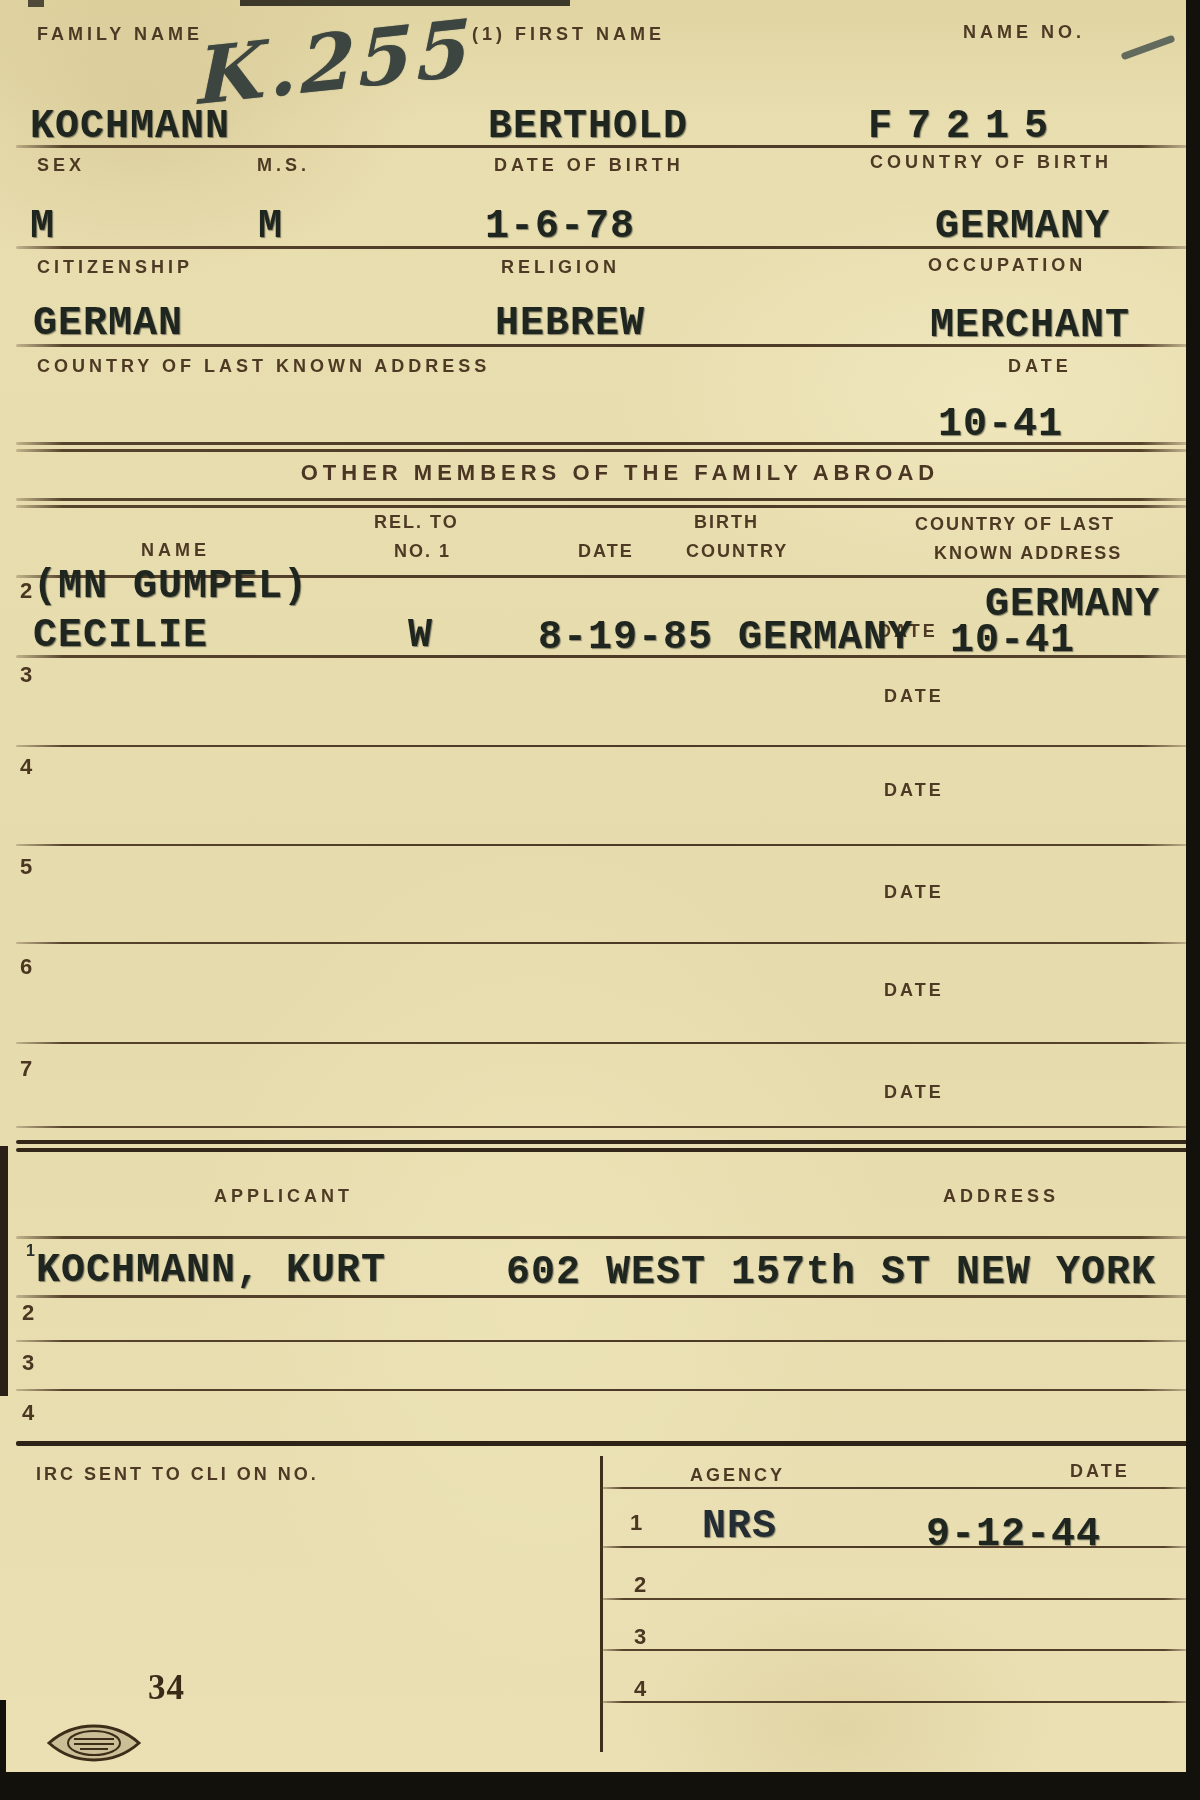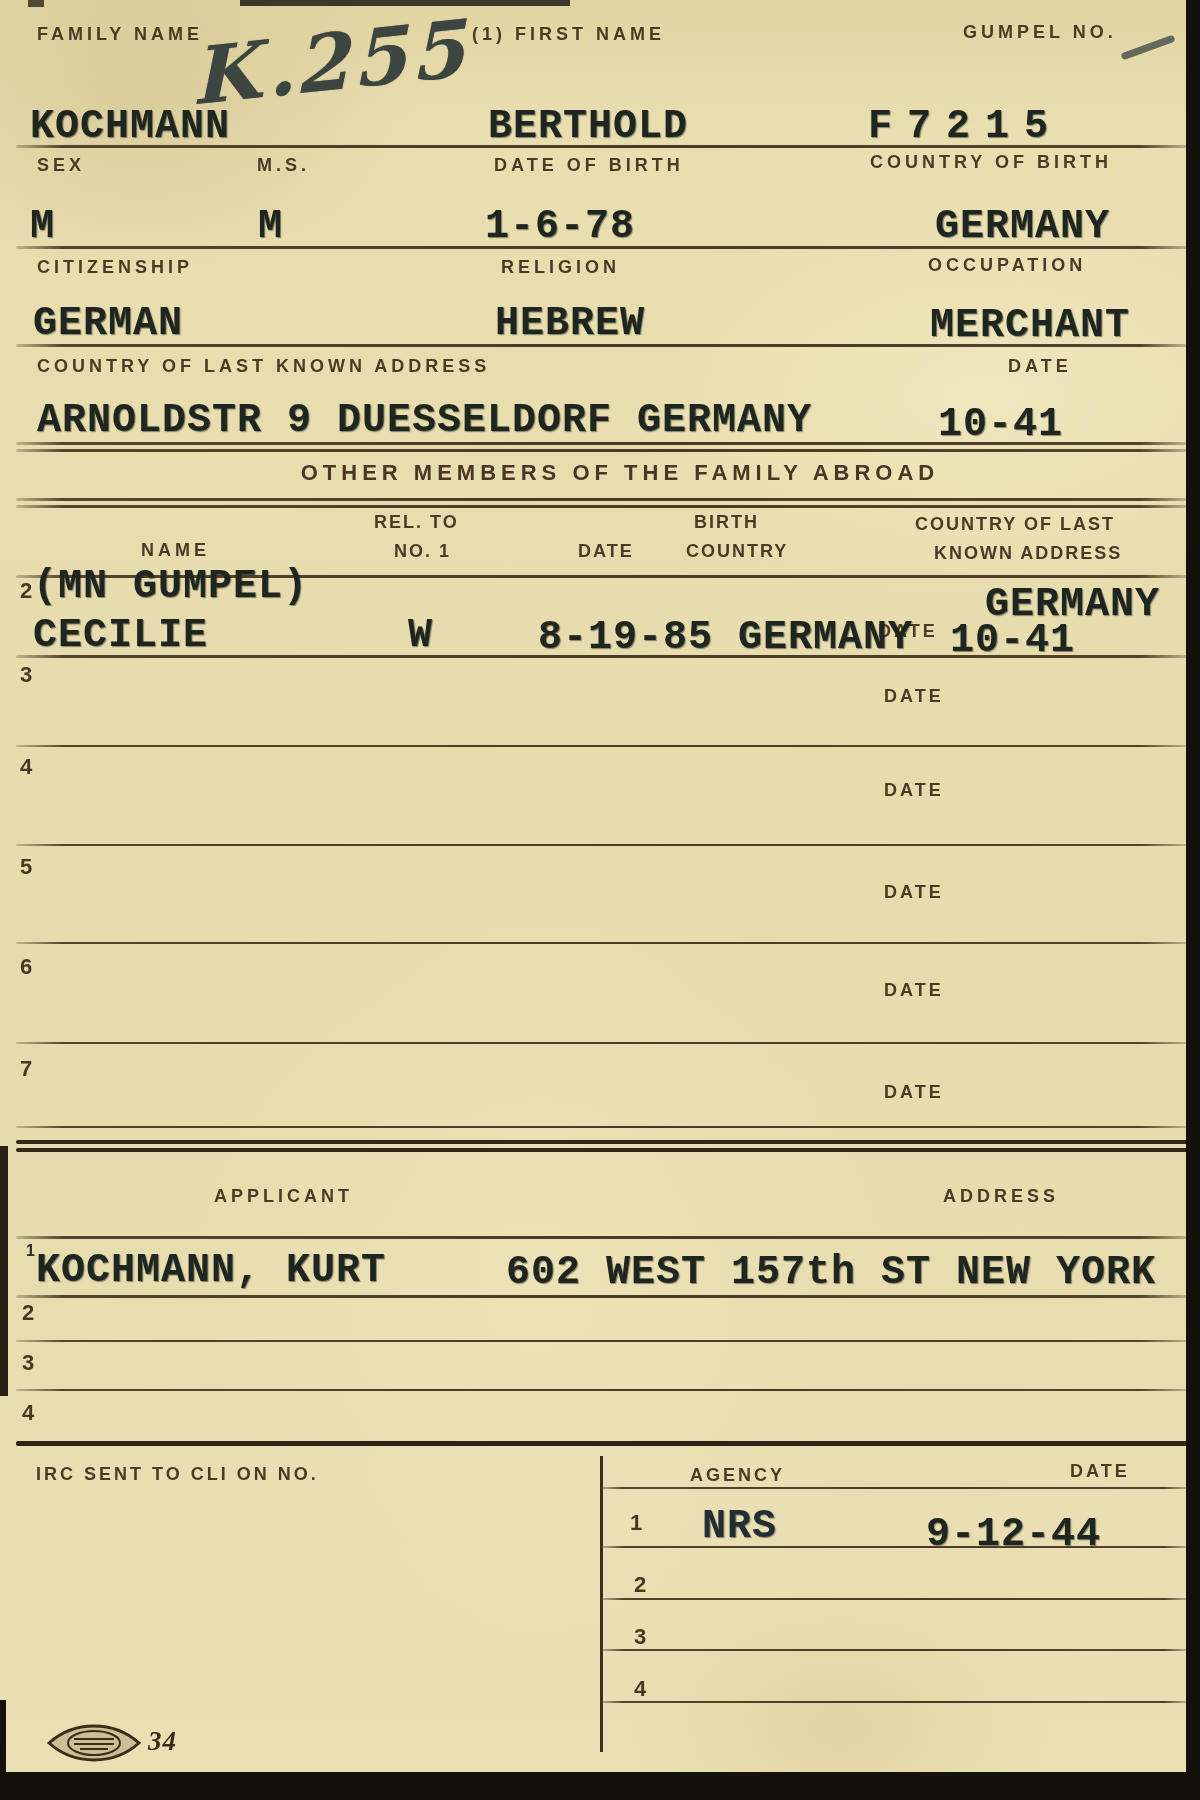--- a/index.html
+++ b/index.html
@@ -37,21 +37,21 @@
   .vline{position:absolute;width:3px;background:#3e2e1c;}
   .edge{position:absolute;background:#13110c;}
 </style>
 </head>
 <body>
 
 <div id="card">
 
   <span class="lbl" style="left:37px;top:24px;">FAMILY NAME</span>
   <span class="lbl" style="left:472px;top:24px;">(1) FIRST NAME</span>
-  <span class="lbl" style="left:963px;top:22px;">GUMPEL NO.</span>
+  <span class="lbl" style="left:963px;top:22px;">NAME NO.</span>
 
   <span class="hand" style="left:198px;top:16px;">K.255</span>
   <div class="penmark" style="left:1120px;top:44px;"></div>
 
   <span class="typed" style="left:30px;top:104px;">KOCHMANN</span>
   <span class="typed" style="left:488px;top:104px;">BERTHOLD</span>
   <span class="typed widesp" style="left:868px;top:104px;">F7215</span>
   <div class="hl" style="top:145px;"></div>
 
   <span class="lbl" style="left:37px;top:155px;">SEX</span>
@@ -67,21 +67,20 @@
   <span class="lbl" style="left:37px;top:257px;">CITIZENSHIP</span>
   <span class="lbl" style="left:501px;top:257px;">RELIGION</span>
   <span class="lbl" style="left:928px;top:255px;">OCCUPATION</span>
   <span class="typed" style="left:33px;top:301px;">GERMAN</span>
   <span class="typed" style="left:495px;top:301px;">HEBREW</span>
   <span class="typed" style="left:930px;top:303px;">MERCHANT</span>
   <div class="hl" style="top:344px;"></div>
 
   <span class="lbl" style="left:37px;top:356px;text-align:center;">COUNTRY OF LAST KNOWN ADDRESS</span>
   <span class="lbl" style="left:1008px;top:356px;">DATE</span>
-  <span class="typed" style="left:37px;top:398px;">ARNOLDSTR 9 DUESSELDORF GERMANY</span>
   <span class="typed" style="left:938px;top:402px;">10-41</span>
   <div class="hl" style="top:442px;"></div>
   <div class="hl" style="top:449px;"></div>
 
   <span class="sect-title" style="left:180px;top:460px;width:880px;">OTHER MEMBERS OF THE FAMILY ABROAD</span>
   <div class="hl" style="top:498px;"></div>
   <div class="hl" style="top:505px;"></div>
 
   <span class="lbl" style="left:374px;top:512px;letter-spacing:2px;">REL. TO</span>
   <span class="lbl" style="left:658px;top:512px;letter-spacing:2px;margin-left:36px;">BIRTH</span>
@@ -161,21 +160,21 @@
   <span class="num" style="left:634px;top:1676px;">4</span>
   <div class="hl agency thin" style="top:1701px;"></div>
 
   <svg style="position:absolute;left:46px;top:1722px;" width="96" height="42" viewBox="0 0 96 42">
     <path d="M3,21 Q22,4 48,4 Q74,4 93,21 Q74,38 48,38 Q22,38 3,21 Z" fill="rgba(60,44,24,0.18)" stroke="#3c2c18" stroke-width="3"></path>
     <ellipse cx="48" cy="21" rx="26" ry="12" fill="none" stroke="#3c2c18" stroke-width="2"></ellipse>
     <line x1="28" y1="17" x2="68" y2="17" stroke="#3c2c18" stroke-width="2"></line>
     <line x1="28" y1="22" x2="68" y2="22" stroke="#3c2c18" stroke-width="2"></line>
     <line x1="34" y1="27" x2="62" y2="27" stroke="#3c2c18" stroke-width="2"></line>
   </svg>
-  <span class="serif" style="left:148px;top:1726px;font-size:27px;font-style:italic;">34</span>
+  <span class="serif" style="left:148px;top:1668px;font-size:35px;">34</span>
 
   <div class="edge" style="left:240px;top:0;width:330px;height:6px;opacity:.8;"></div>
   <div class="edge" style="left:28px;top:0;width:16px;height:7px;opacity:.7;"></div>
   <div class="edge" style="left:1186px;top:0;width:14px;height:1800px;"></div>
   <div class="edge" style="left:0;top:1772px;width:1200px;height:28px;"></div>
   <div class="edge" style="left:0;top:1146px;width:8px;height:250px;background:#2a2018;"></div>
   <div class="edge" style="left:0;top:1700px;width:6px;height:100px;"></div>
 </div>
 
 </body></html>

